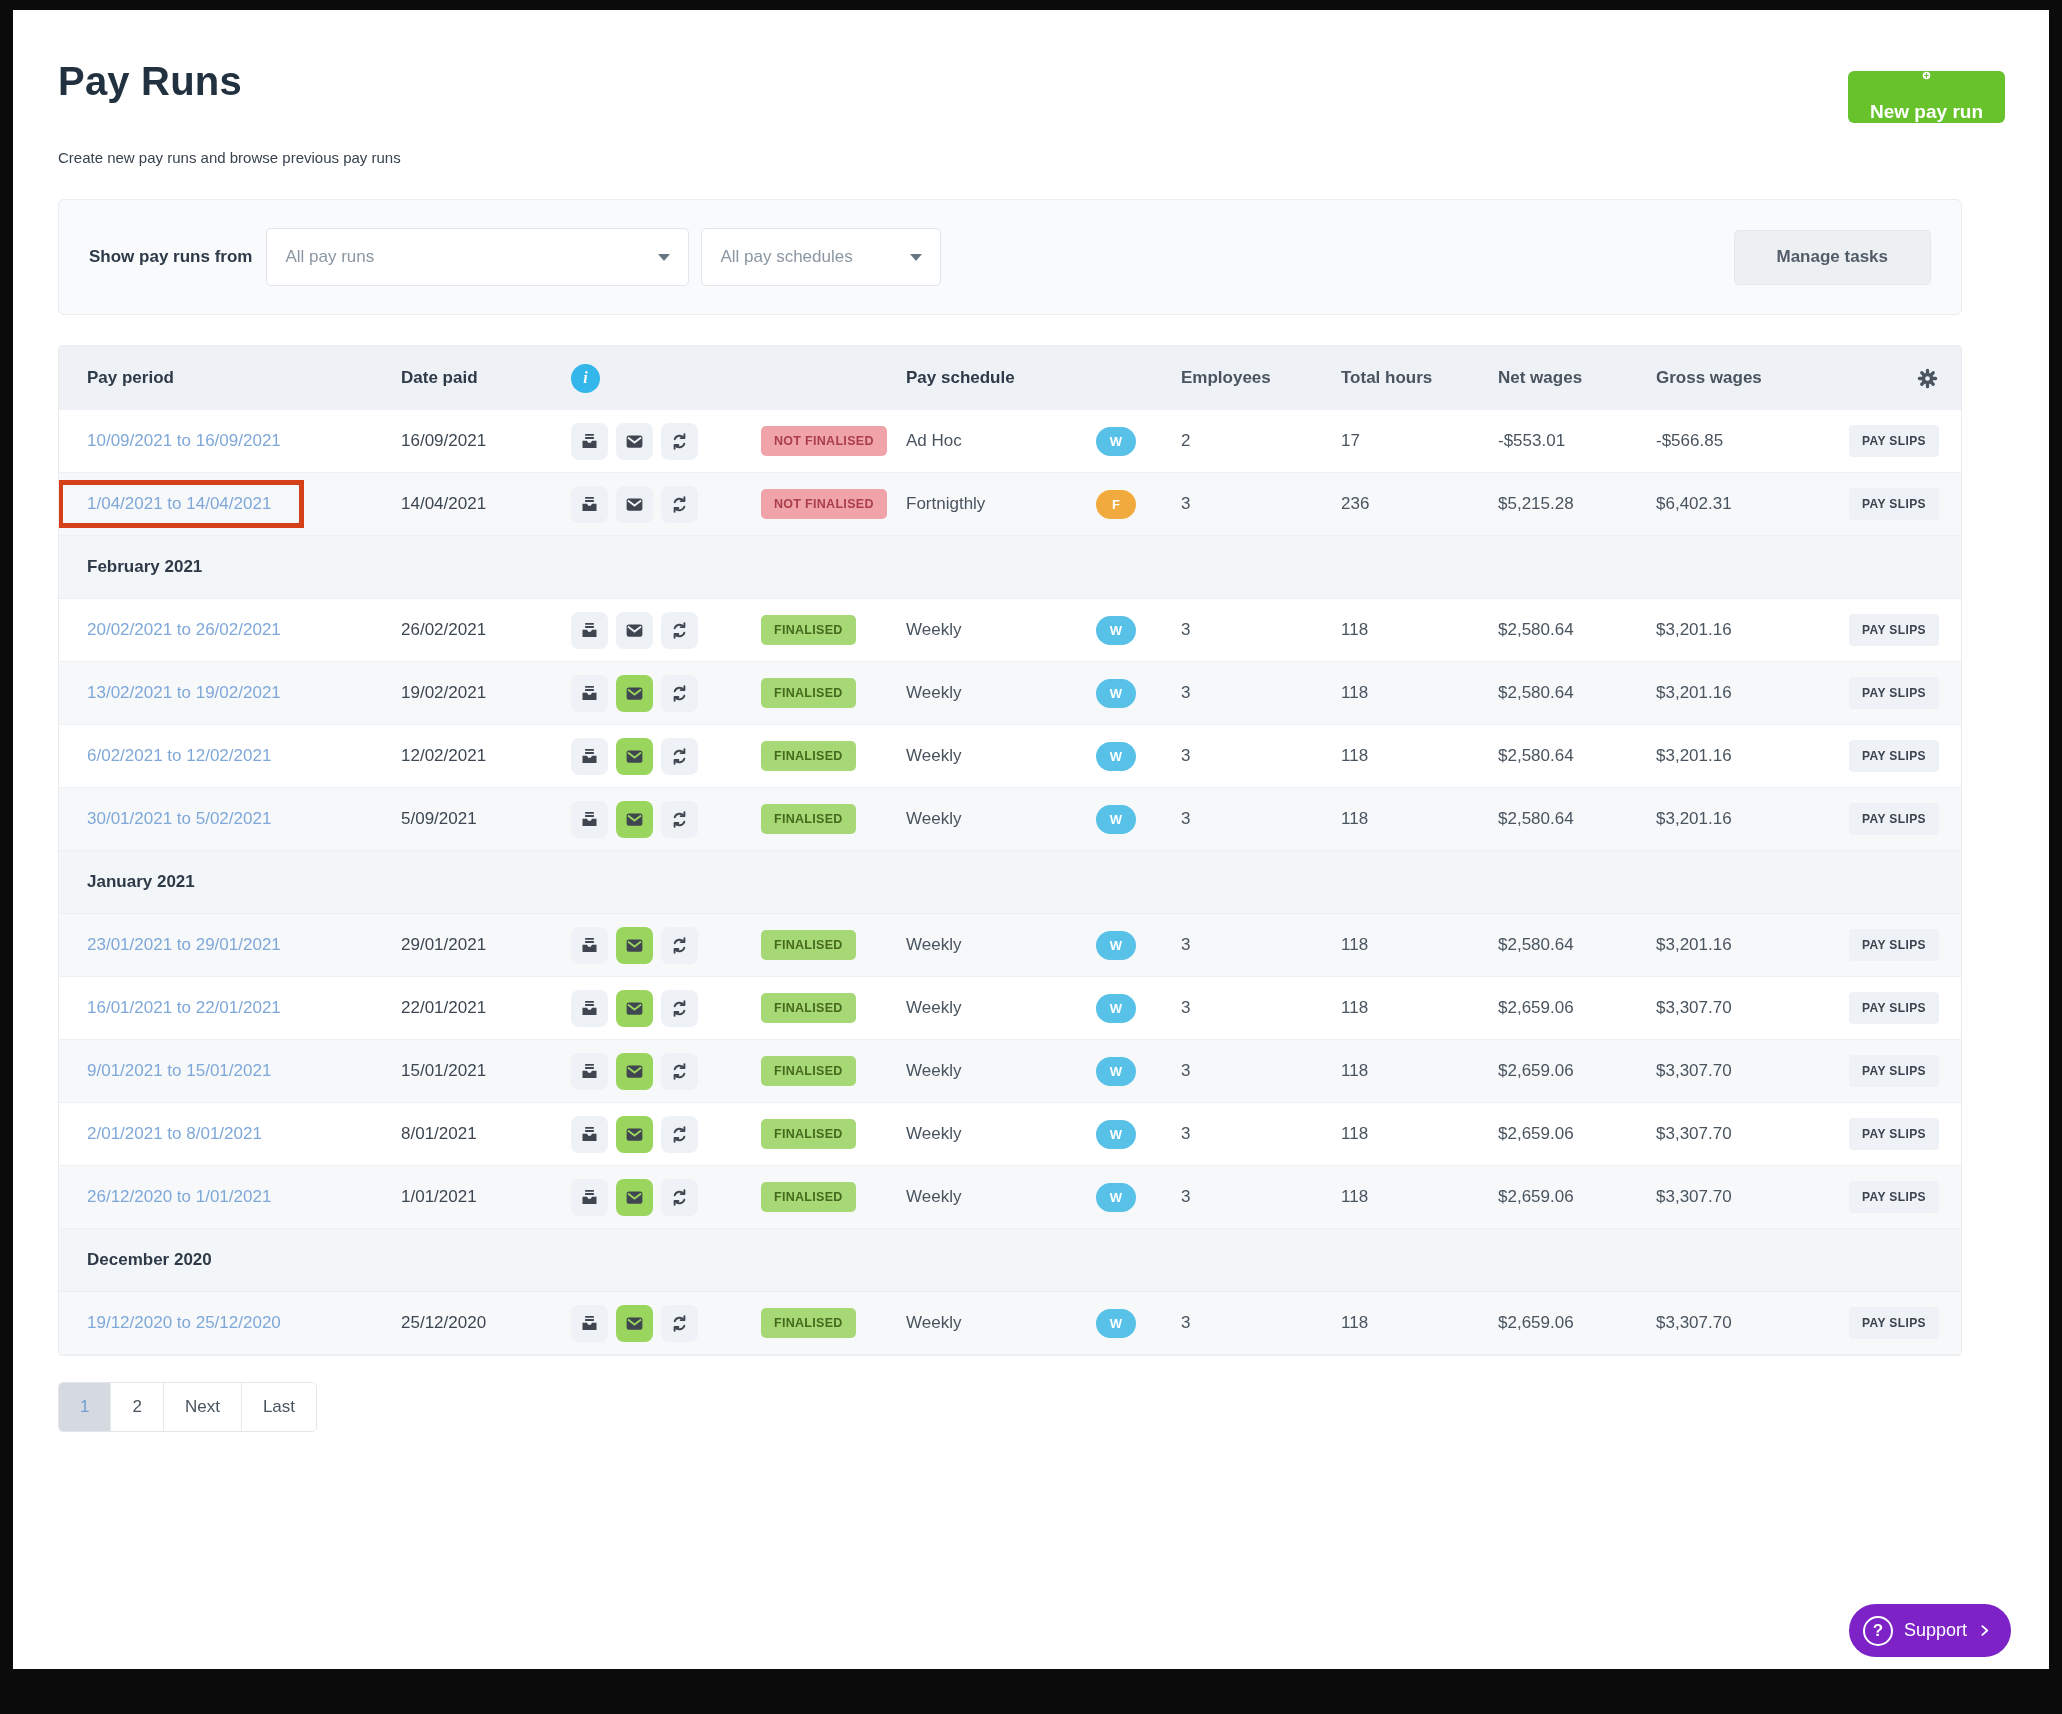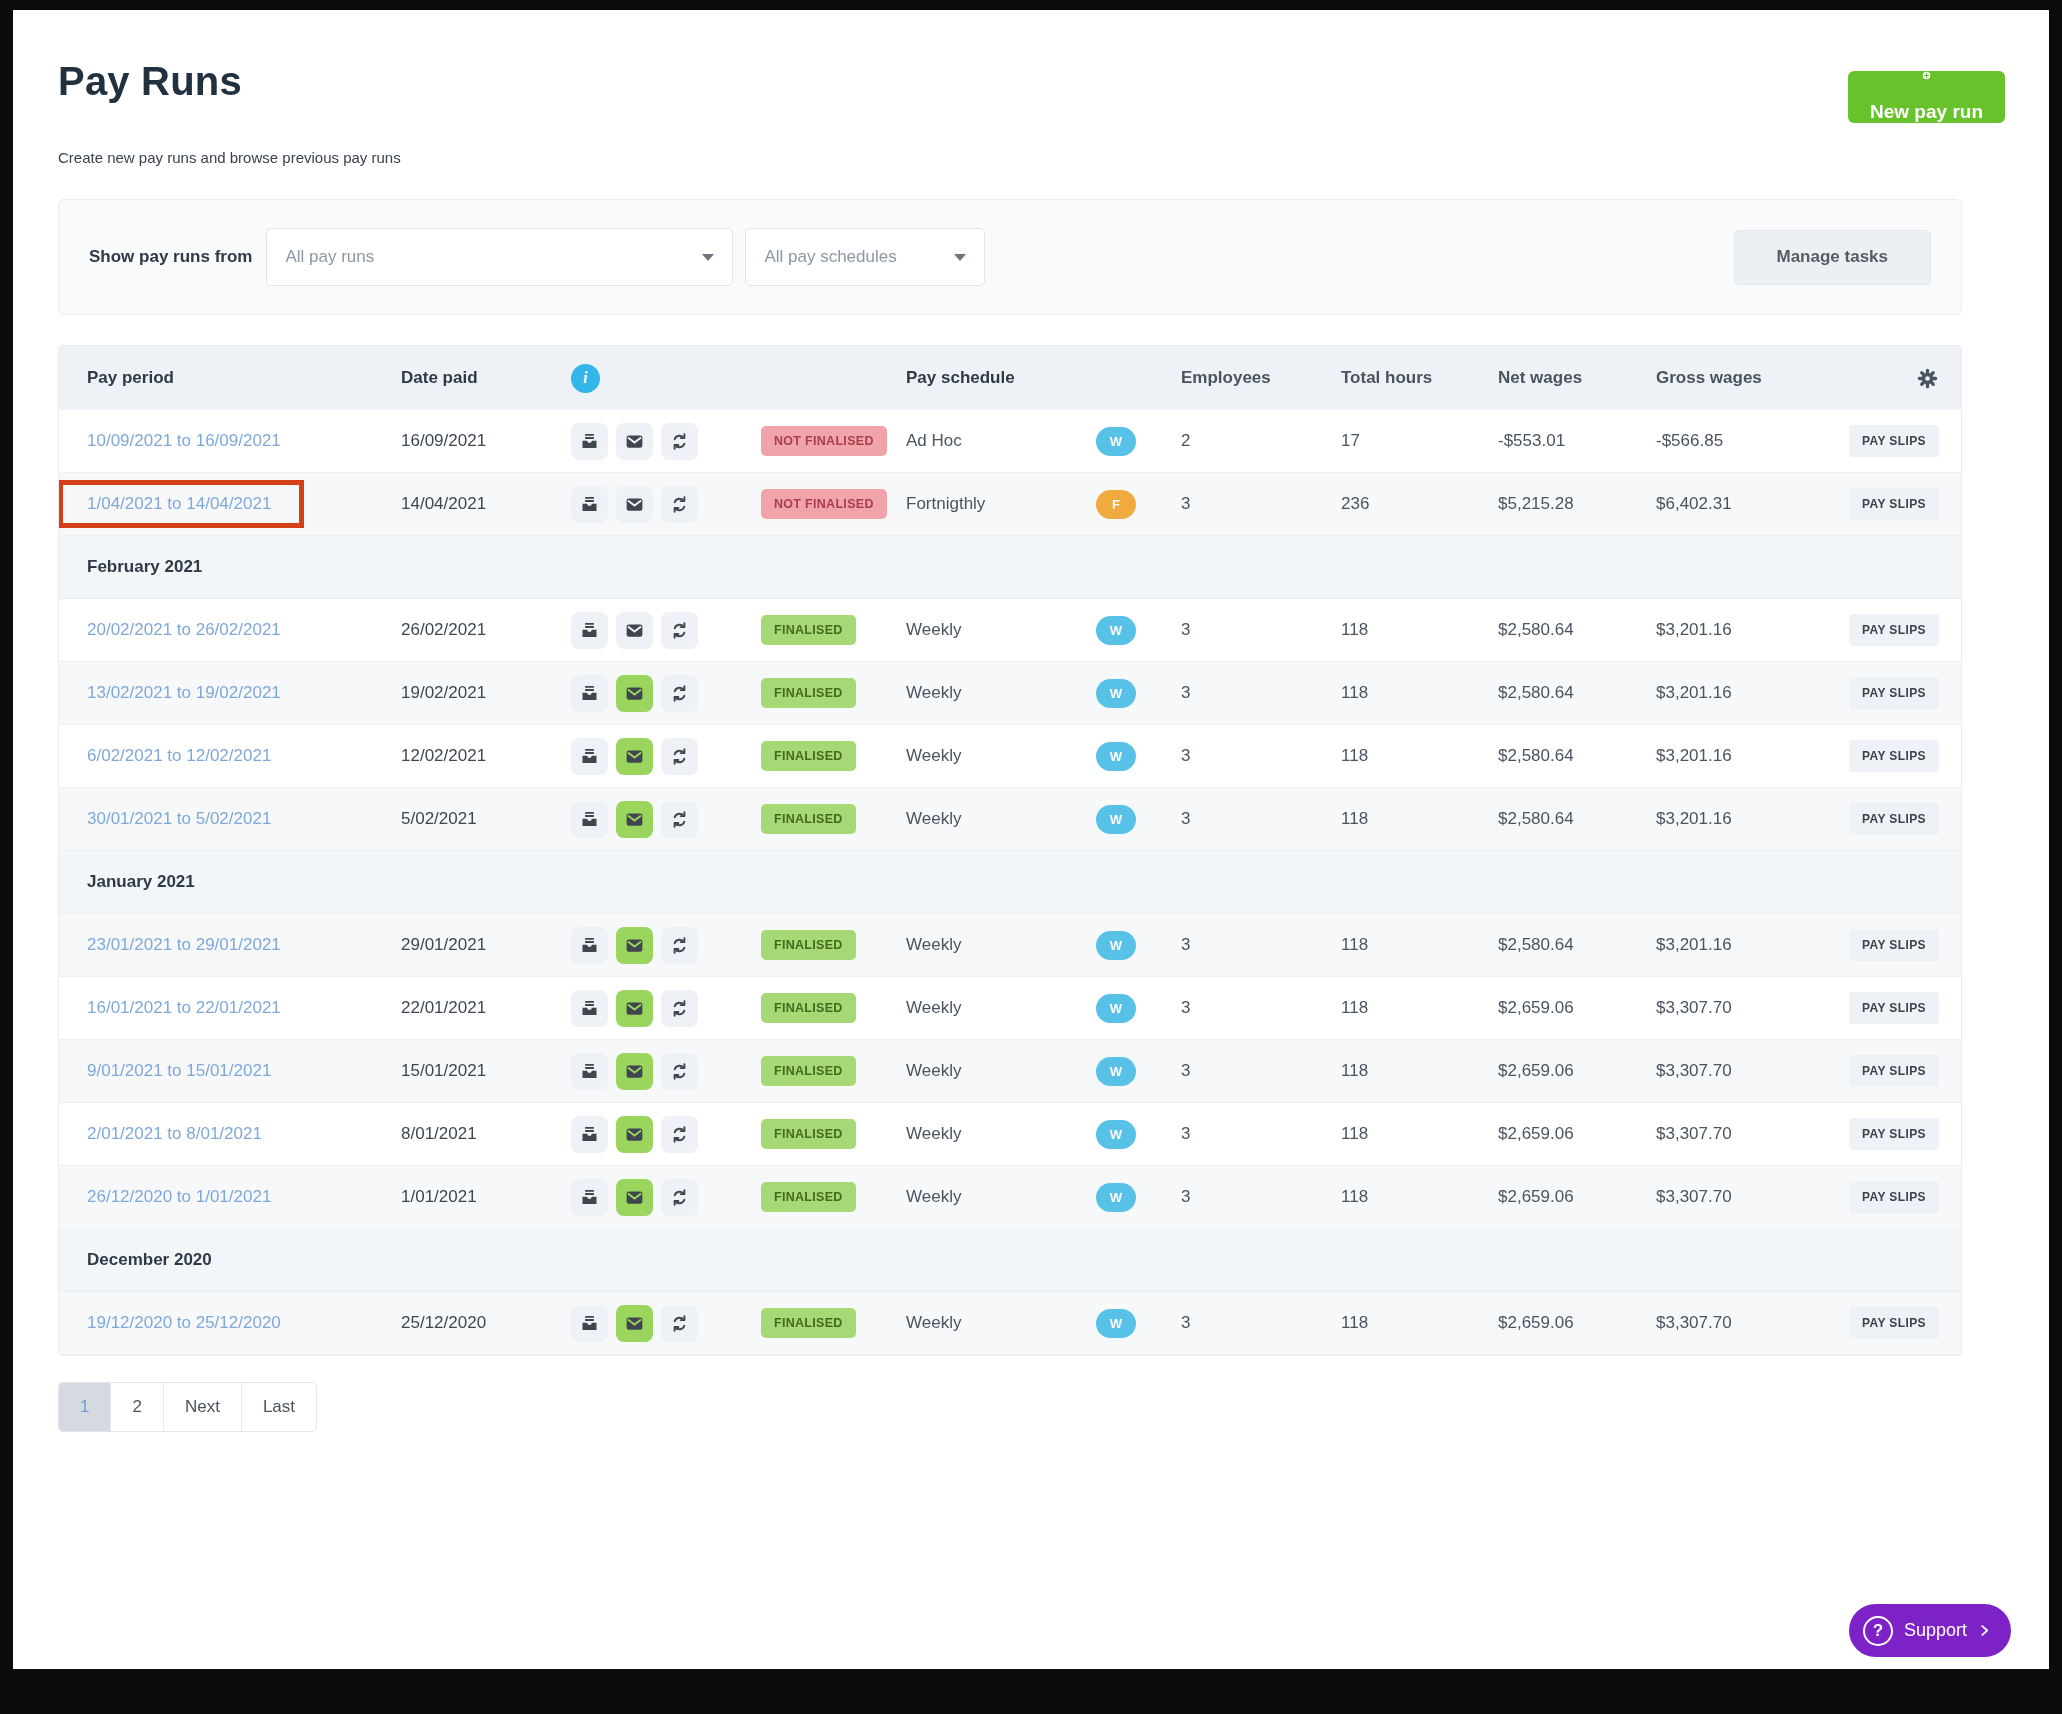--- a/index.html
+++ b/index.html
@@ -18,21 +18,21 @@
              font-family:inherit; cursor:pointer; margin-top:12px;flex-direction:column; }
   .btn-new svg { width:21px; height:21px; }
 
   
   .filter-bar { margin-top:33px; margin-right:43px; height:116px; background:#f8fafb; border:1px solid #e9edf1;
                 border-radius:6px; display:flex; align-items:center; padding:0 30px; }
   .filter-label { font-size:17px; font-weight:700; color:#2e3a48; margin-right:14px; }
   .dropdown { background:#fff; border:1px solid #dfe5ea; border-radius:5px; height:58px; display:flex;
               align-items:center; padding:0 18px; color:#8b97a3; font-size:17px; cursor:pointer; }
   .dropdown .dd-text { flex:1; }
-  .dropdown.dd-payruns { width:467px; margin-right:12px; }
+  .dropdown.dd-payruns { width:423px; margin-right:12px; }
   .dropdown.dd-schedules { width:240px; }
   .caret { width:0; height:0; border-left:6px solid transparent; border-right:6px solid transparent;
            border-top:7px solid #6a7682; margin-left:16px; }
   .filter-spacer { flex:1; }
   .btn-manage { background:#edf0f3; border:1px solid #e4e8ec; border-radius:5px; height:55px; padding:0 42px;
                 font-size:17px; font-weight:600; color:#525d68; font-family:inherit; cursor:pointer; }
 
   
   .table { margin-top:30px; margin-right:43px; border:1px solid #e8ecef; border-radius:4px; overflow:hidden; }
   .row-grid { display:grid; align-items:center;
@@ -410,21 +410,21 @@
       <button class="payslips-btn">PAY SLIPS</button>
     </div>
   </div>
 
   <div class="row-grid trow shaded">
     <div class="c c-period">
       <span class="period-wrap">
         <span class="period-link">30/01/2021 to 5/02/2021</span>
       </span>
     </div>
-    <div class="c c-date">5/02/2021</div>
+    <div class="c c-date">5/09/2021</div>
     <div class="c c-icons">
       <button class="icon-box">
         <svg viewBox="0 0 24 24">
           <g stroke="currentColor" stroke-width="2.1" fill="none">
             <path d="M7 4.5h10M7 8h10"></path>
           </g>
           <path fill="currentColor" d="M4 11h5.2l1.3 2.3h3l1.3-2.3H20v8.5H4z"></path>
         </svg>
       </button>
       <button class="icon-box icon-envelope green">

